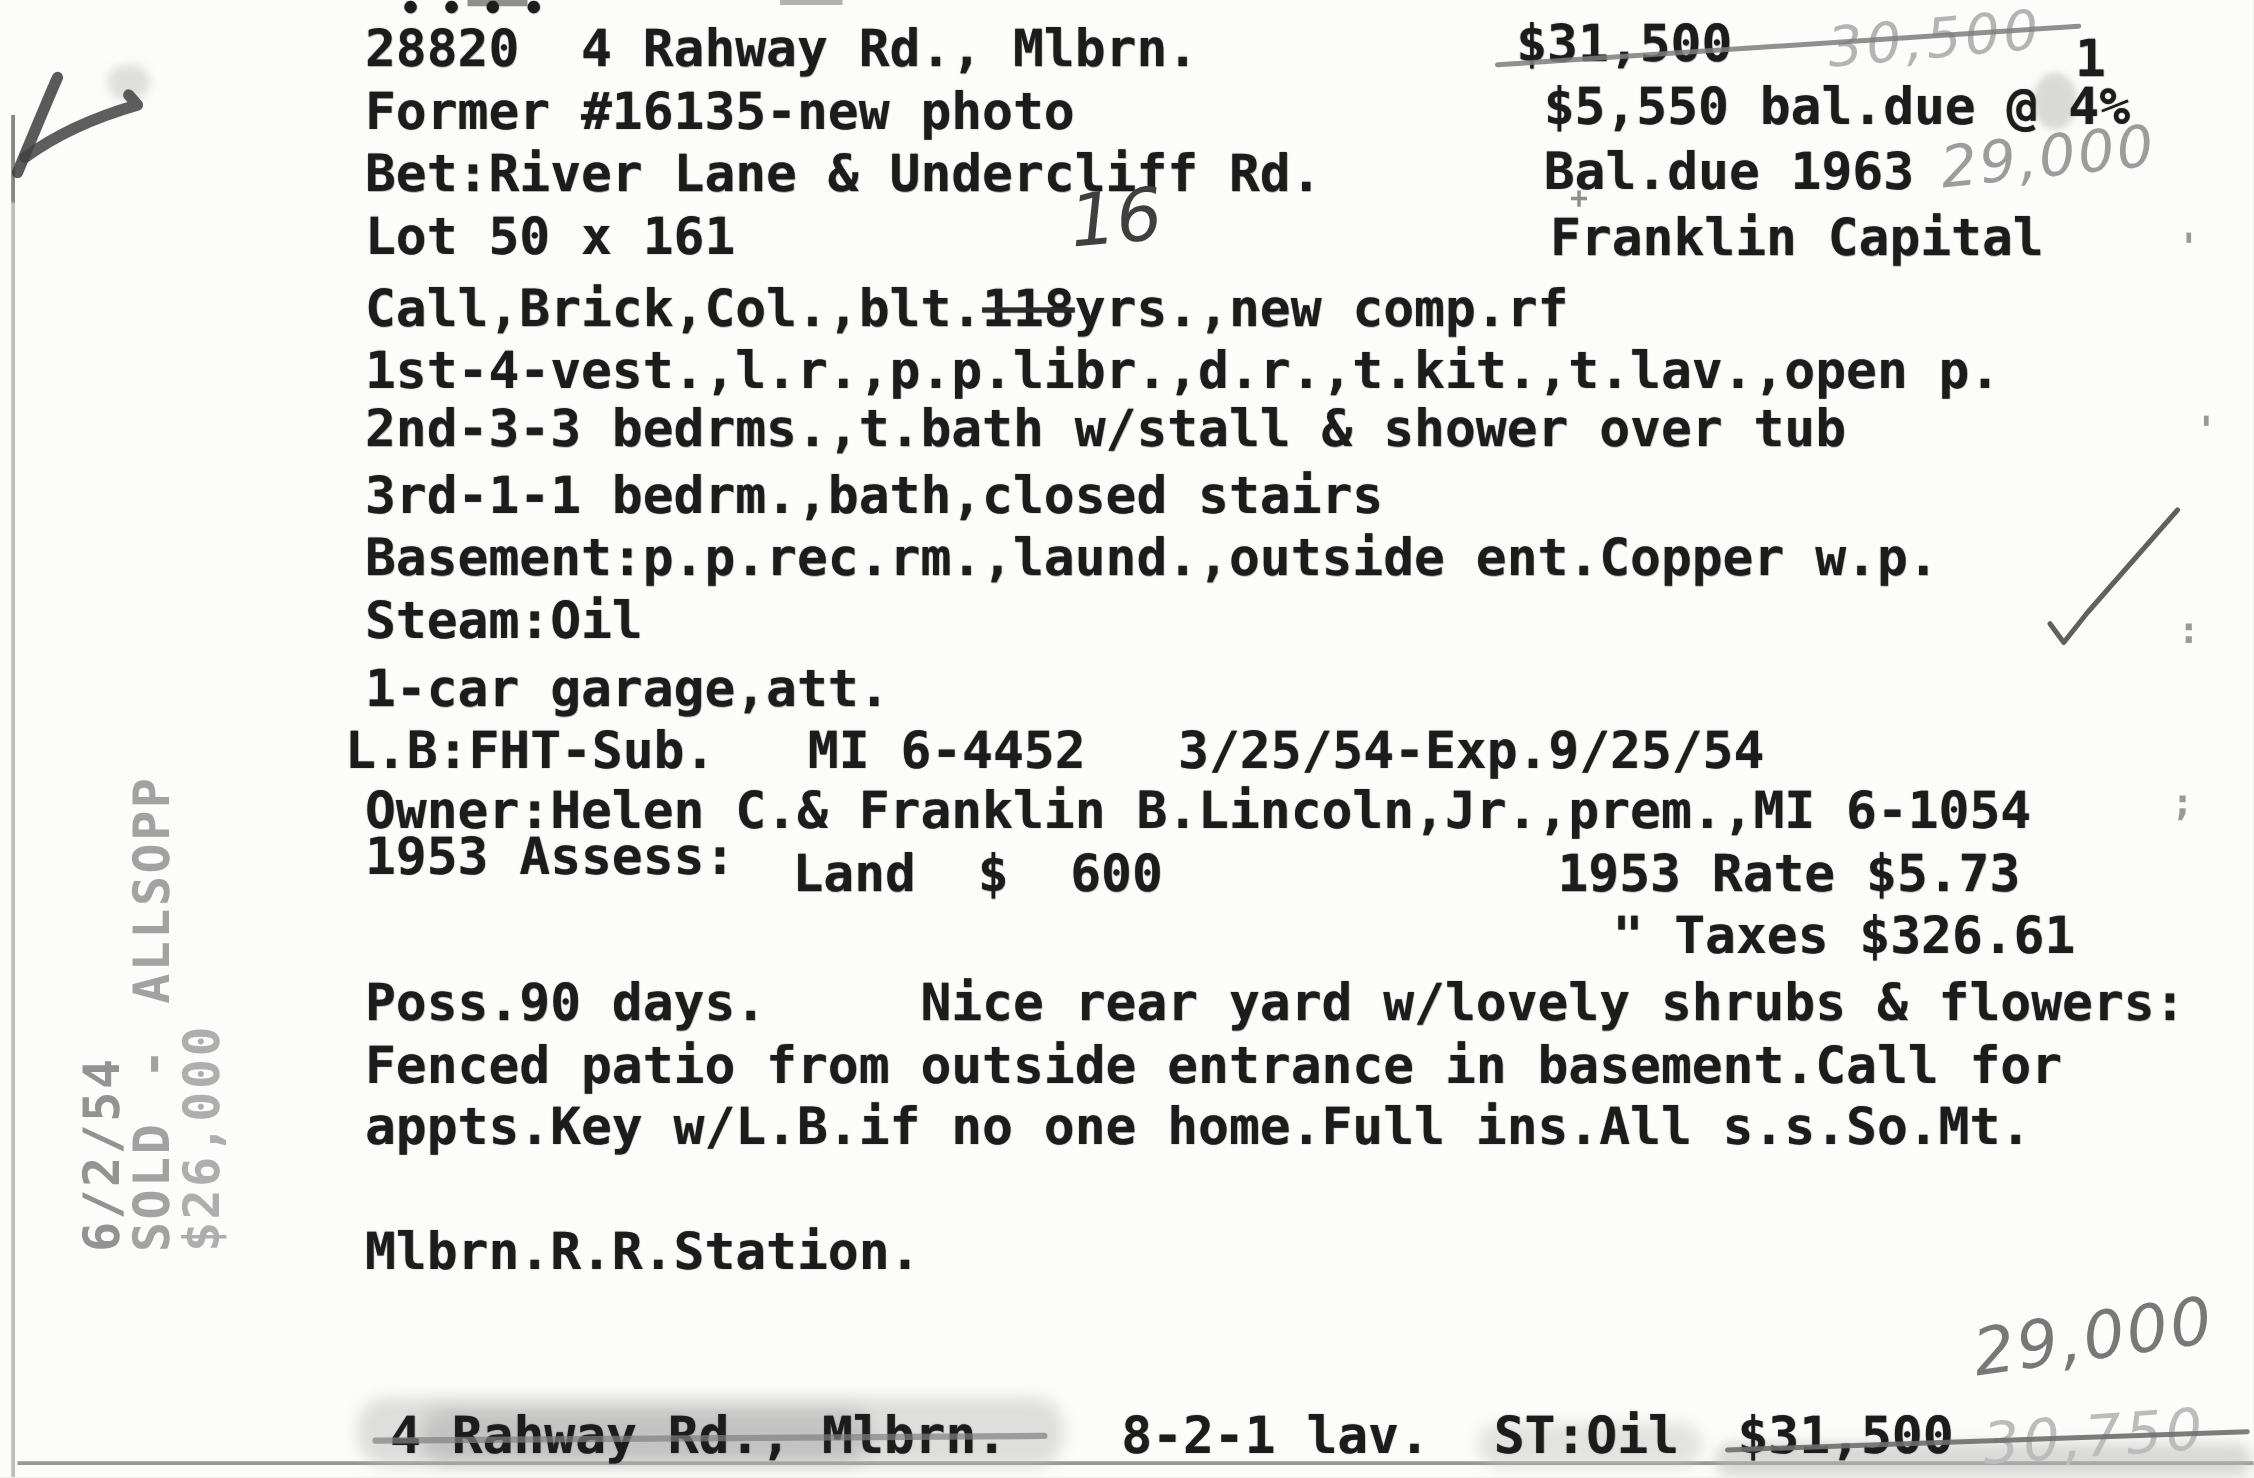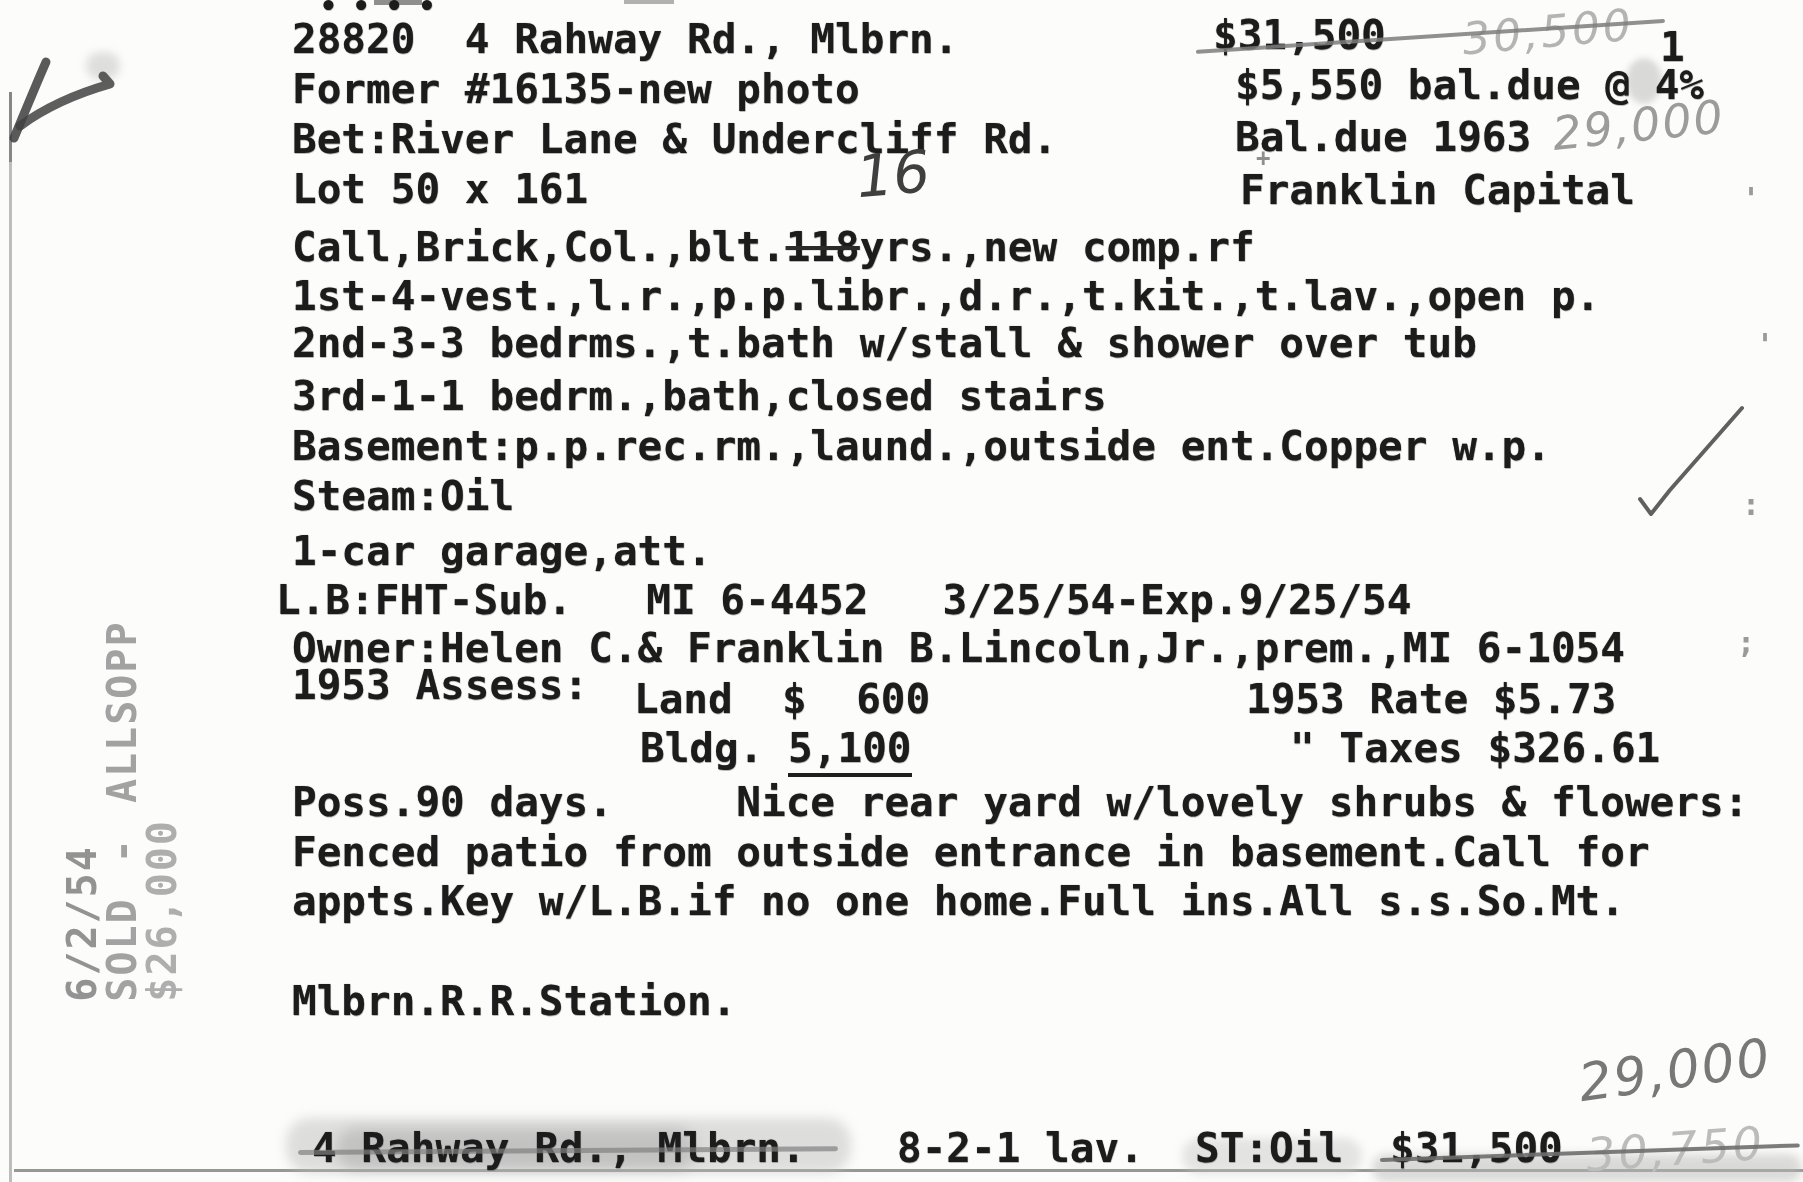--- a/index.html
+++ b/index.html
@@ -87,21 +87,20 @@
   <div class="t" style="left:292px;top:475px;">Steam:Oil</div>
   <div class="t" style="left:292px;top:425px;">Basement:p.p.rec.rm.,laund.,outside ent.Copper w.p.</div>
   <div class="t" style="left:292px;top:530px;">1-car garage,att.</div>
   <div class="t" style="left:276px;top:579px;">L.B:FHT-Sub.   MI 6-4452   3/25/54-Exp.9/25/54</div>
   <div class="t" style="left:292px;top:627px;">Owner:Helen C.&amp; Franklin B.Lincoln,Jr.,prem.,MI 6-1054</div>
 
   <div class="t" style="left:292px;top:664px;">1953 Assess:</div>
   <div class="t" style="left:634px;top:678px;">Land  $  600</div>
   <div class="t" style="left:1246px;top:678px;">1953 Rate $5.73</div>
 
-  <div class="t" style="left:640px;top:727px;"><span>Bldg. </span><span class="underlined">5,100</span></div>
   <div class="t" style="left:1290px;top:727px;">" Taxes $326.61</div>
 
   <div class="t" style="left:292px;top:781px;">Poss.90 days.     Nice rear yard w/lovely shrubs &amp; flowers:</div>
   <div class="t" style="left:292px;top:831px;">Fenced patio from outside entrance in basement.Call for</div>
   <div class="t" style="left:292px;top:880px;">appts.Key w/L.B.if no one home.Full ins.All s.s.So.Mt.</div>
   <div class="t" style="left:292px;top:980px;">Mlbrn.R.R.Station.</div>
 
   <div class="t" style="left:312px;top:1127px;">4 Rahway Rd., Mlbrn.</div>
   <div class="t" style="left:897px;top:1127px;">8-2-1 lav.</div>
   <div class="t" style="left:1195px;top:1127px;">ST:Oil</div>

